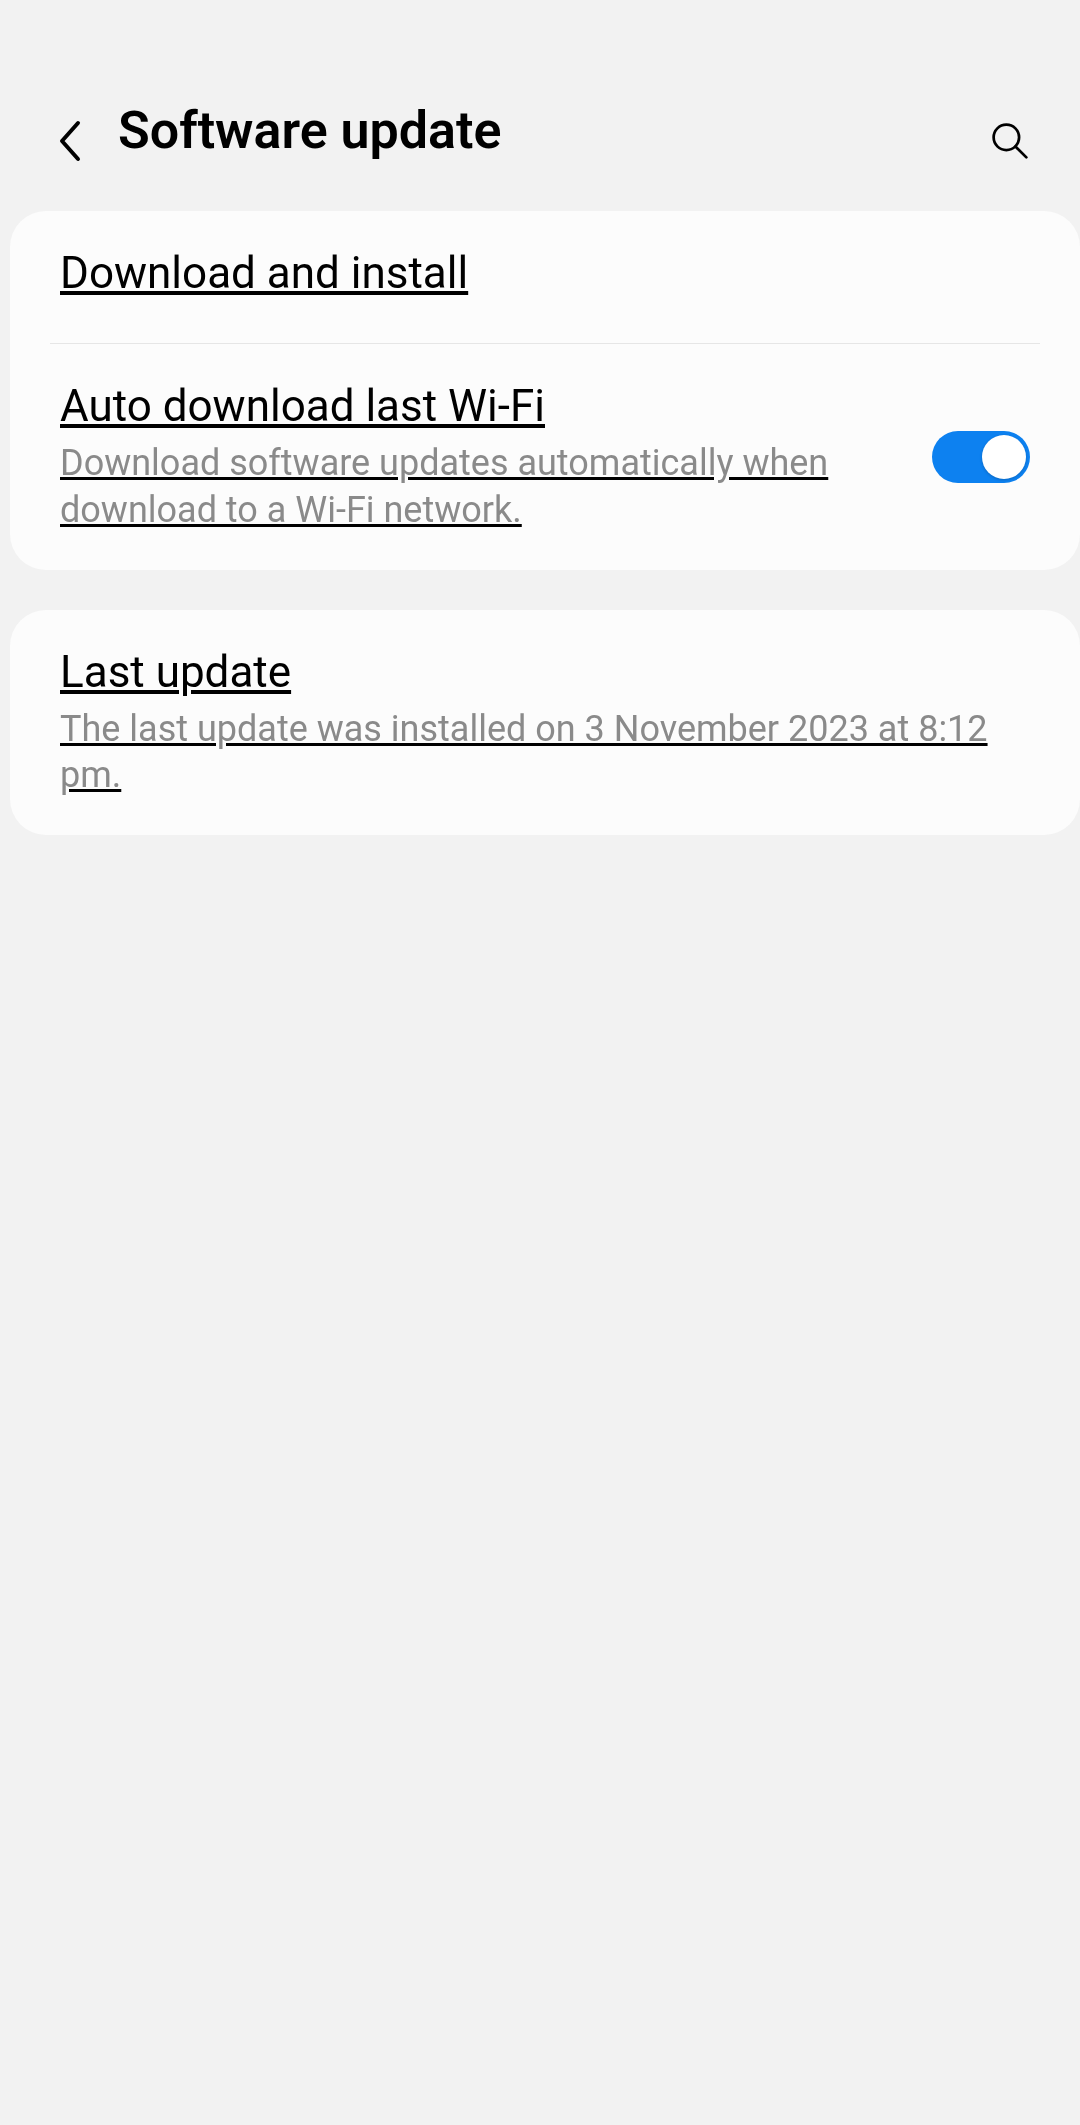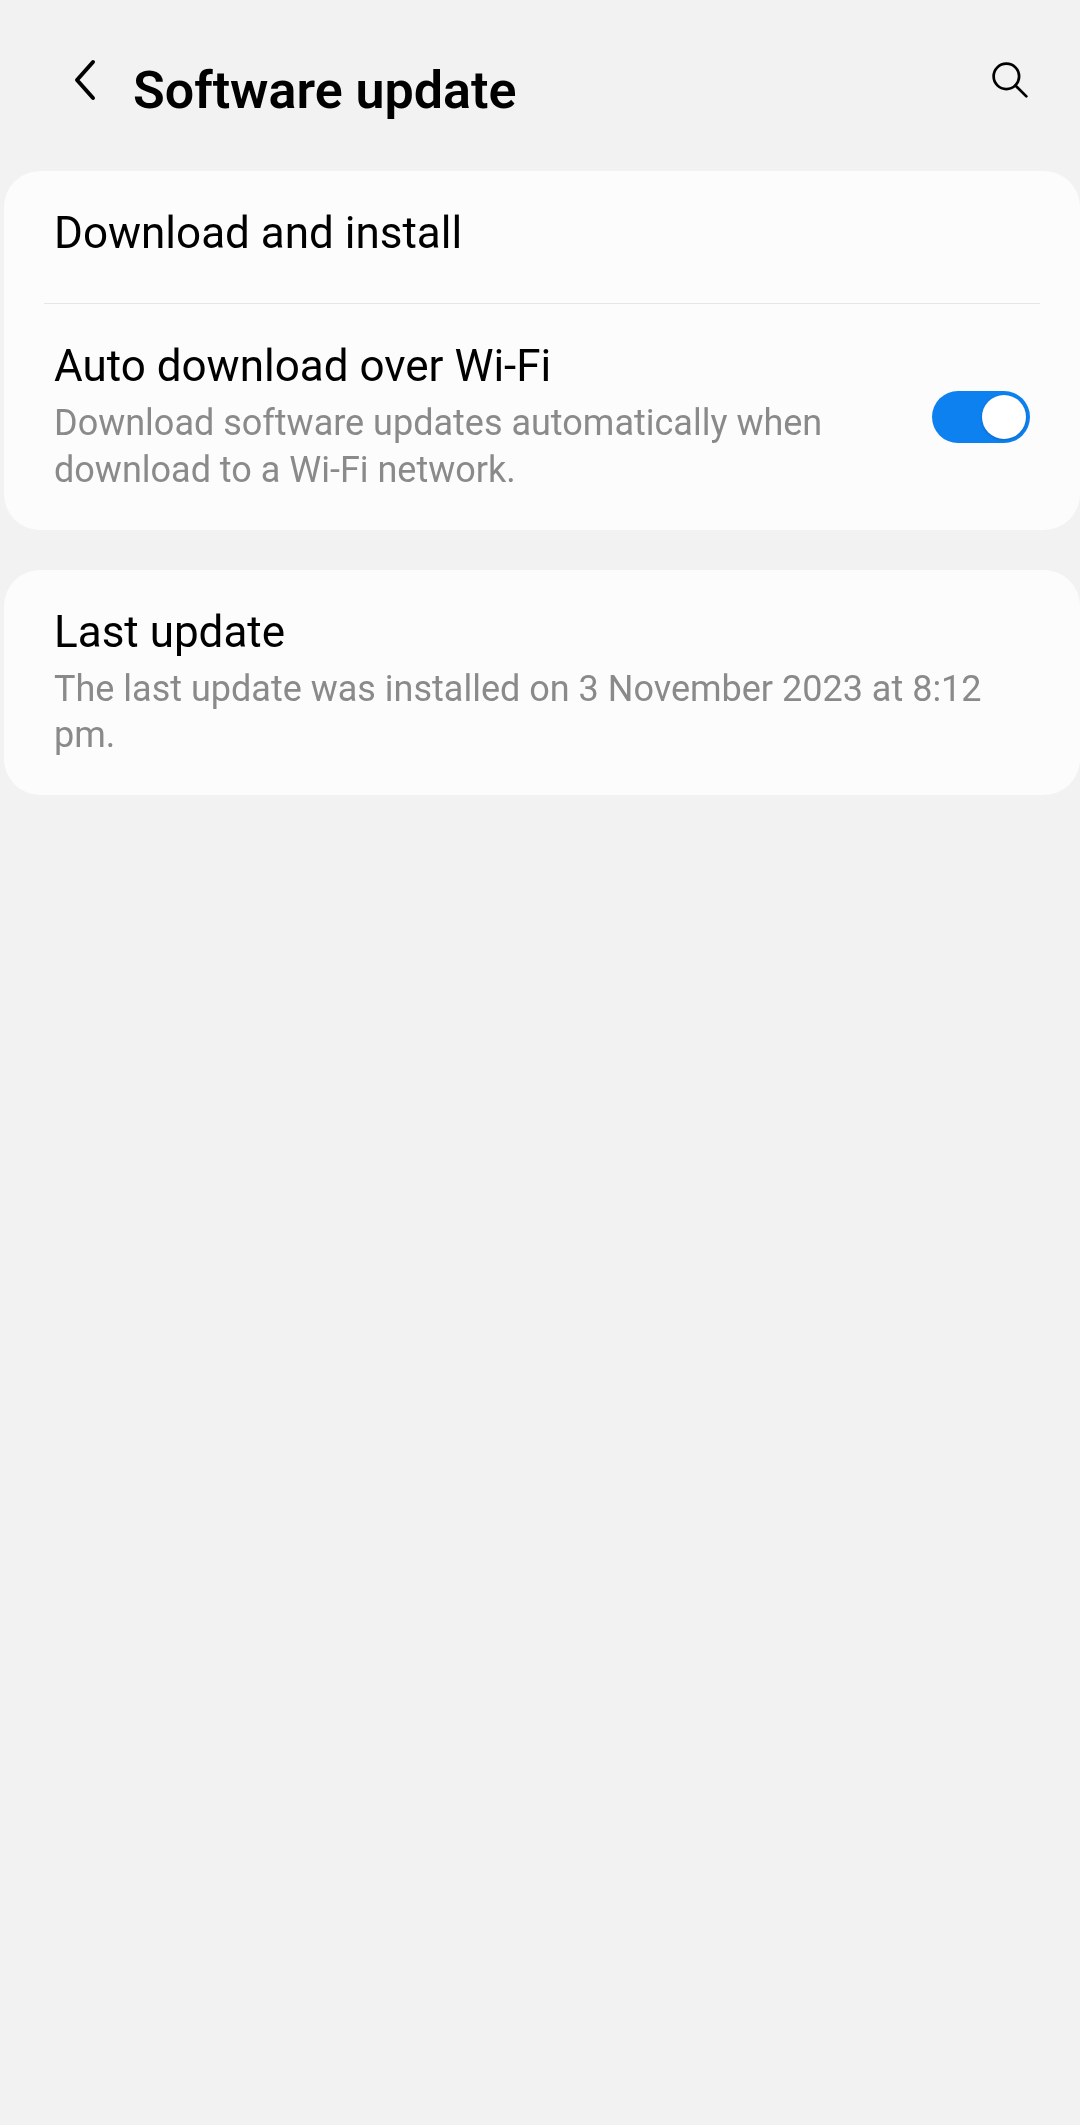--- a/index.html
+++ b/index.html
@@ -9,22 +9,23 @@
     }
     body {
       width: 1080px;
       height: 2125px;
       background-color: #f2f2f2;
       font-family: -apple-system, BlinkMacSystemFont, 'Segoe UI', Roboto, sans-serif;
       overflow: hidden;
     }
     .header {
       display: flex;
-      align-items: flex-start;
-      padding: 60px 50px 50px 65px;
+      align-items: flex-end;
+      padding: 60px 50px 50px 50px;
+      margin-top: 40px;
     }
     .back-button {
       width: 40px;
       height: 40px;
       display: flex;
       align-items: center;
       justify-content: center;
       cursor: pointer;
     }
     .page-title {
@@ -38,21 +39,22 @@
       width: 40px;
       height: 40px;
       display: flex;
       align-items: center;
       justify-content: center;
       cursor: pointer;
     }
     .card {
       background-color: #fcfcfc;
       border-radius: 36px;
-      margin: 0 0 40px 4px;
+      margin: 0 0 40px 10px;
+      text-decoration: underline;
     }
     .card-item {
       padding: 36px 50px;
     }
     .divider {
       height: 1px;
       background-color: #e6e6e6;
       margin: 0 40px;
     }
     .item-title {
@@ -118,21 +120,21 @@
   </div>
 </div>
 
 <div class="card">
   <div class="card-item">
     <div class="item-title">Download and install</div>
   </div>
   <div class="divider"></div>
   <div class="card-item item-with-toggle">
     <div class="item-content">
-      <div class="item-title">Auto download over Wi-Fi</div>
+      <div class="item-title">Auto download last Wi-Fi</div>
       <div class="item-description">Download software updates automatically when download to a Wi-Fi network.</div>
     </div>
     <div class="toggle">
       <div class="toggle-track"></div>
       <div class="toggle-thumb"></div>
     </div>
   </div>
 </div>
 
 <div class="card">

